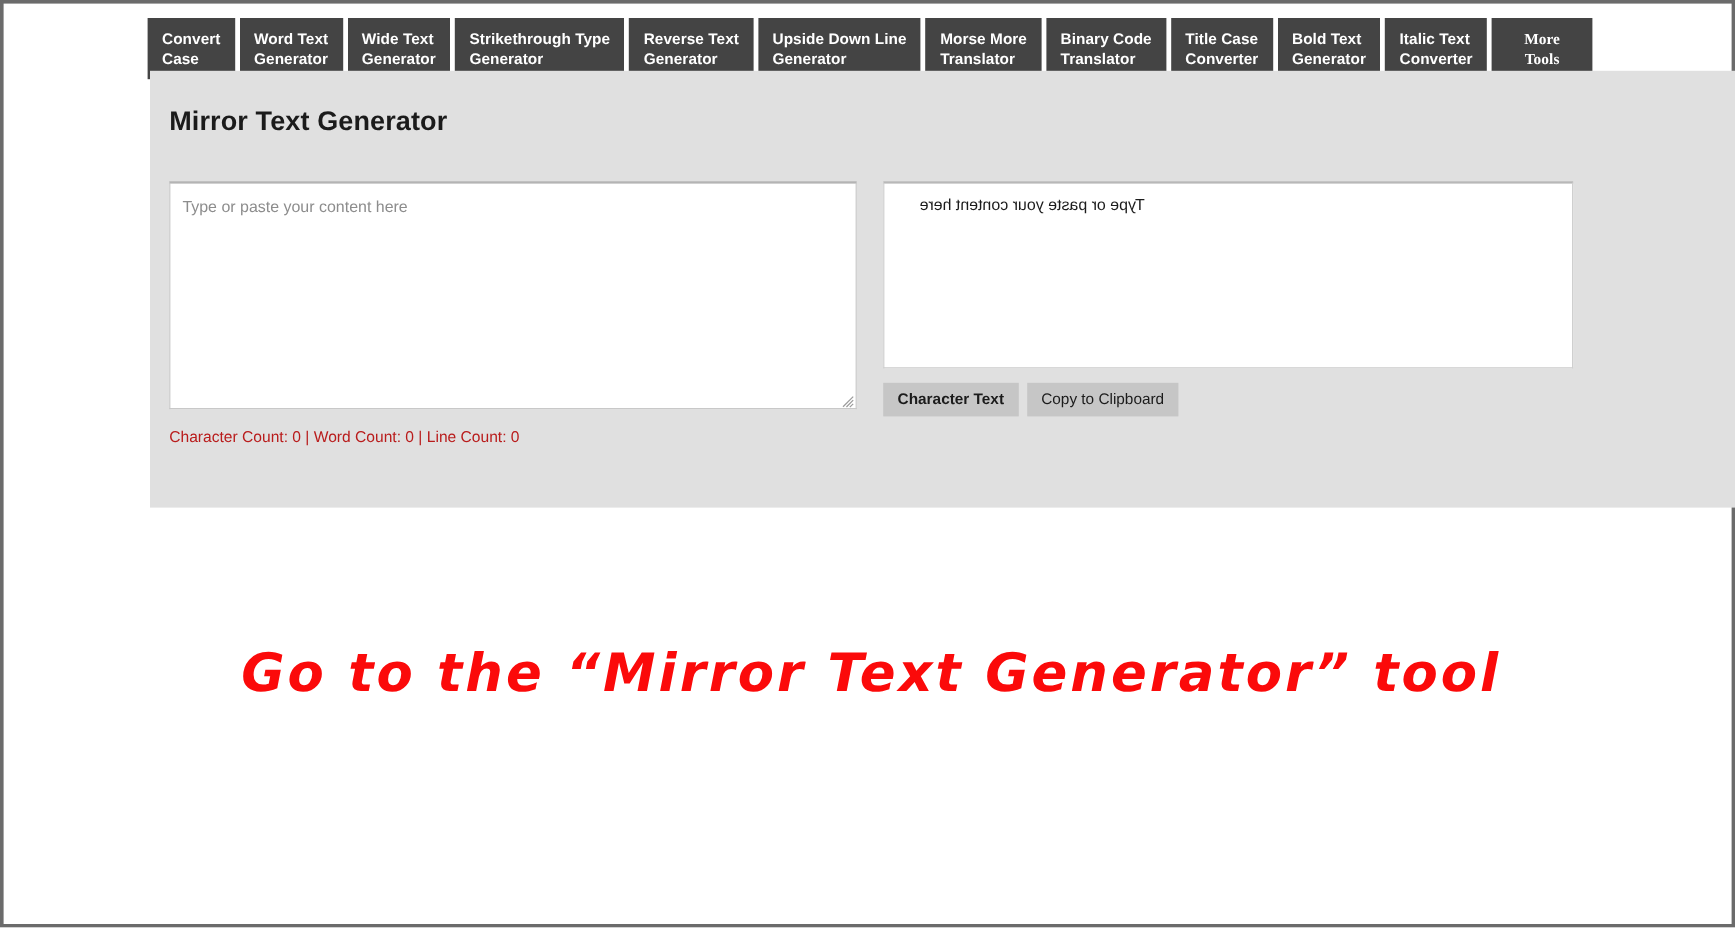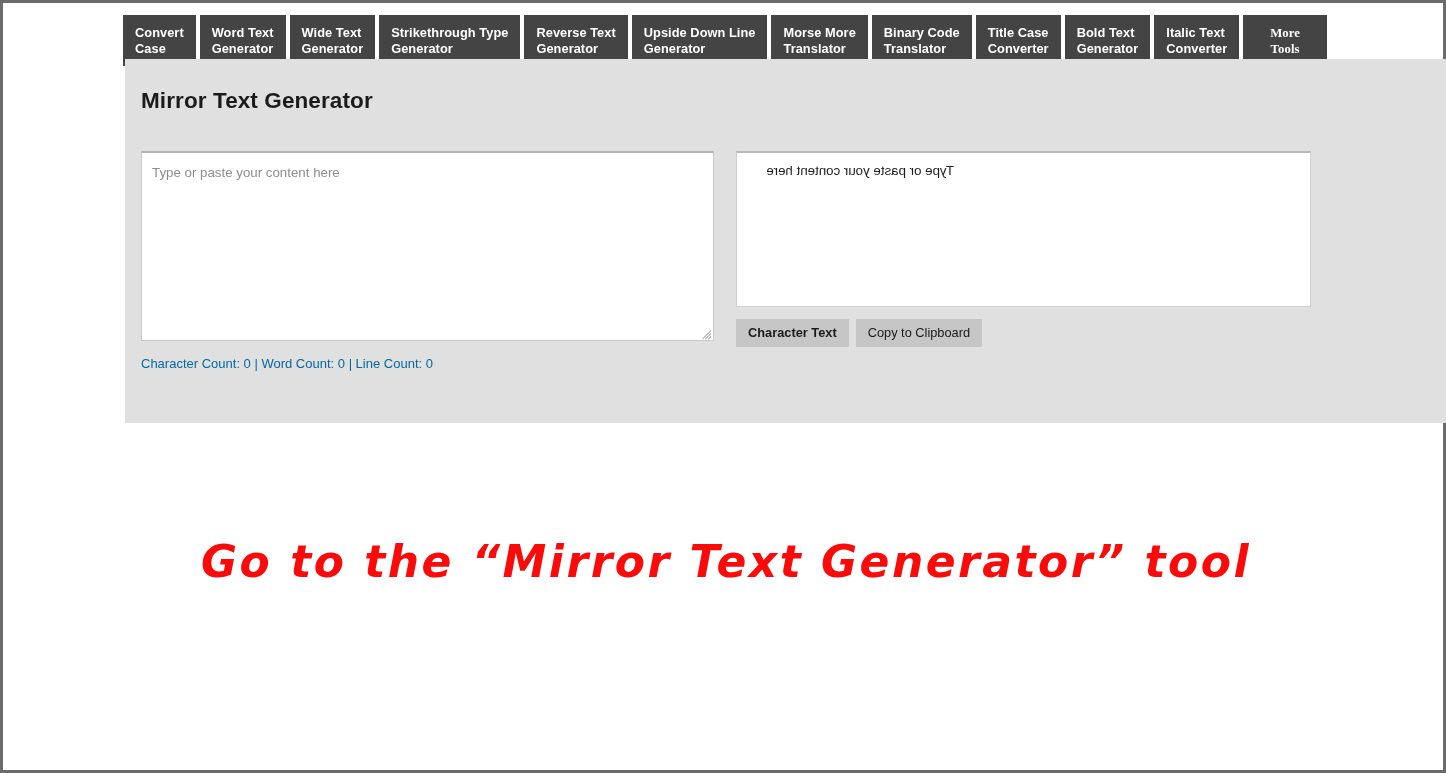--- a/index.html
+++ b/index.html
@@ -177,21 +177,21 @@
     cursor: pointer;
     line-height: 15px;
   }
   .gbtn.bold { font-weight: bold; }
 
   #counts {
     position: absolute;
     left: 0;
     top: 205px;
     font-size: 13px;
-    color: #0369a1;
+    color: #b91c1c;
   }
 
   
   #annotation {
     position: absolute;
     left: 0;
     top: 533px;
     width: 1446px;
     text-align: center;
     color: #fb0a0a;

